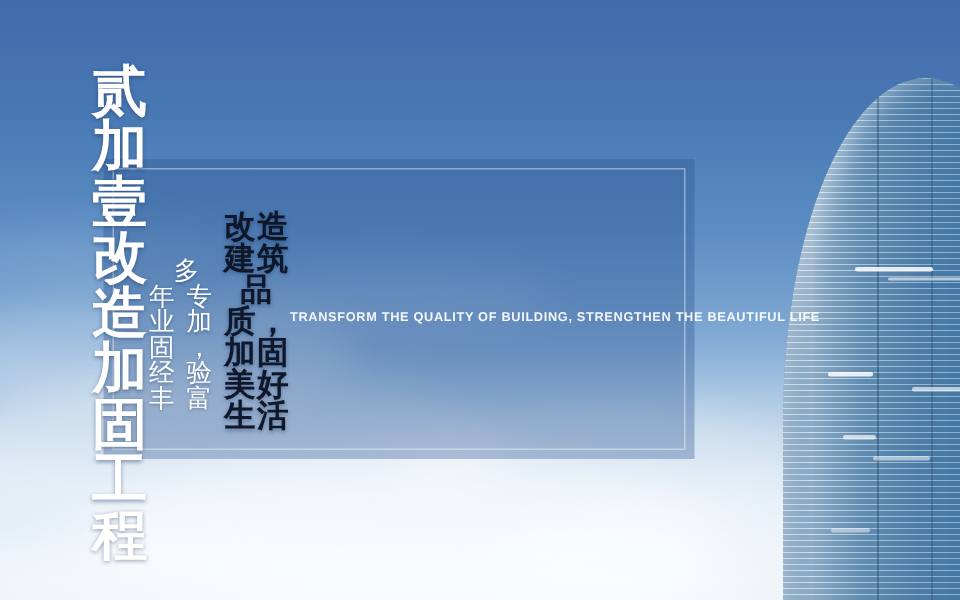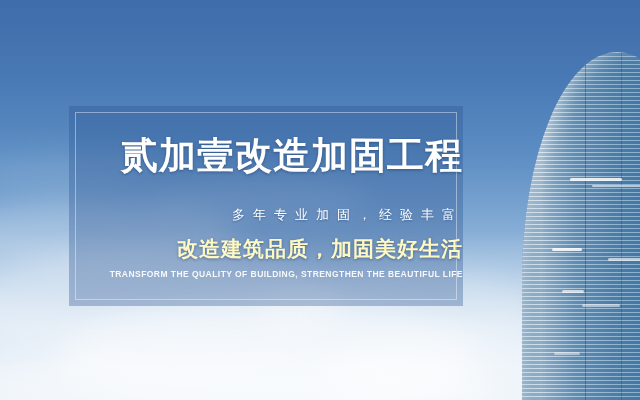--- a/index.html
+++ b/index.html
@@ -128,50 +128,51 @@
     border: 1px solid rgba(255,255,255,0.42);
     box-sizing: border-box;
     pointer-events: none;
   }
 
   .panel-content {
     position: relative;
     width: 100%;
     height: 100%;
     display: flex;
-    flex-direction: column;
-    align-items: flex-end;
+    flex-direction: row;
+    align-items: center;
     justify-content: center;
     text-align: center;
+    padding-left: 38px;
   }
 
   .title-main {
     font-size: 37px;
     font-weight: bold;
     color: #ffffff;
     letter-spacing: 1px;
     line-height: 1;
     margin-top: 4px;
     text-shadow: 0 1px 3px rgba(20,45,85,.45);
   }
 
   .title-sub {
-    font-size: 13px;
+    font-size: 17px;
     color: #ffffff;
     letter-spacing: 8px;
     margin-top: 34px;
     text-indent: 8px;
     line-height: 1;
     text-shadow: 0 1px 2px rgba(20,45,85,.4);
   }
 
   .title-slogan {
     font-size: 21px;
     font-weight: bold;
-    color: #fef9c3;
+    color: #0f172a;
     letter-spacing: 1px;
     margin-top: 17px;
     line-height: 1;
     text-shadow: 0 1px 3px rgba(20,45,85,.45);
   }
 
   .title-en {
     font-size: 8.5px;
     color: rgba(255,255,255,0.92);
     letter-spacing: 0.45px;

